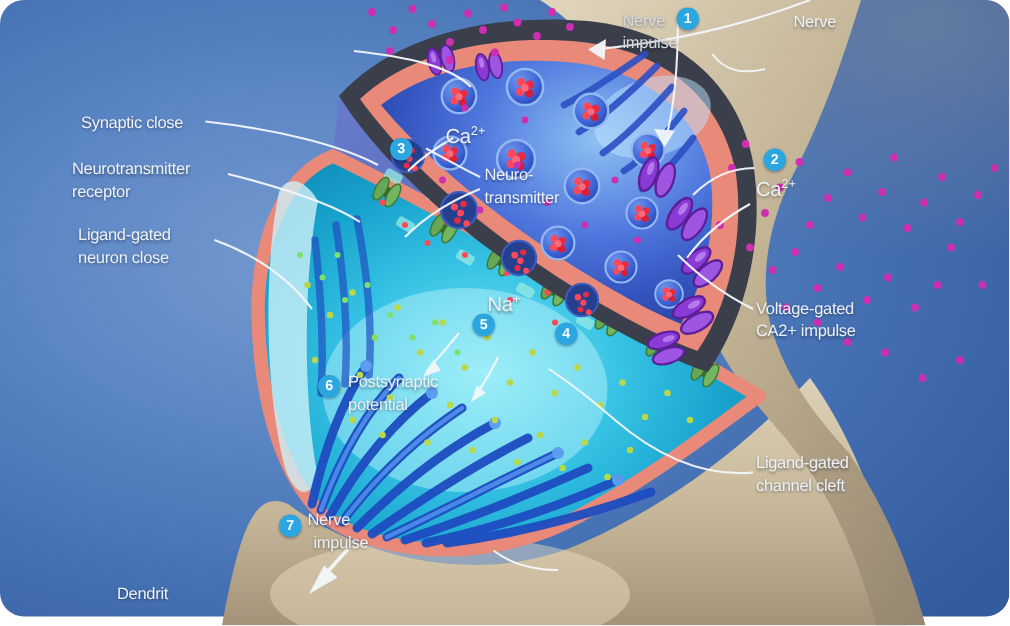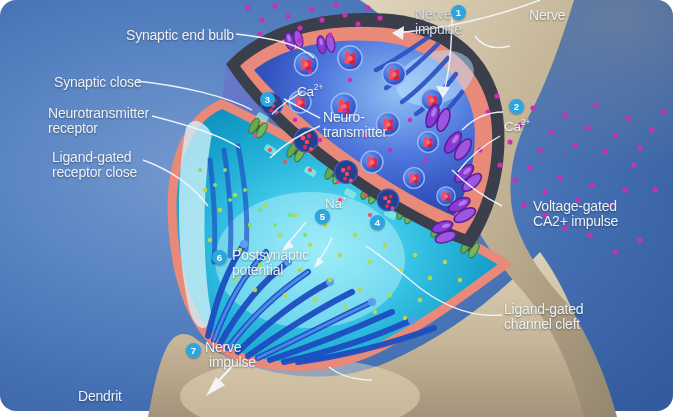--- a/index.html
+++ b/index.html
@@ -1,19 +1,19 @@
 <!DOCTYPE html>
 <html><head>
 <meta charset="utf-8">
 <style>
   html,body{margin:0;padding:0;background:#ffffff;}
   .stage{position:relative;width:673px;height:417px;background:#ffffff;overflow:hidden;
          font-family:"Liberation Sans",sans-serif;}
   svg.scene{position:absolute;left:0;top:0;}
-  .lbl{position:absolute;color:#edf1f5;font-size:14px;line-height:14.5px;letter-spacing:-0.2px;
+  .lbl{position:absolute;color:#edf1f5;font-size:11px;line-height:14.5px;letter-spacing:-0.2px;
        text-shadow:0 1px 2px rgba(8,18,40,.45);white-space:nowrap;}
   .lbl.dim{color:#d7dbe0;}
   .two span{display:block;}
   .lbl sup{font-size:8.5px;letter-spacing:0;}
   .badge{position:absolute;width:15px;height:15px;border-radius:50%;background:#2ba6e0;color:#fff;
          font-size:9.5px;font-weight:bold;display:flex;align-items:center;justify-content:center;
          box-shadow:0 1px 2px rgba(0,10,40,.35);}
 </style>
 </head>
 <body>
@@ -364,21 +364,20 @@
     <g fill="#f4f7fa" stroke="none">
       <polygon points="392,33 404,26 403,40"></polygon>
       <polygon points="443,98 436,86 450,87"></polygon>
       <polygon points="282,251 289,240 294,247"></polygon>
       <polygon points="314,268 318,257 324,262"></polygon>
       <polygon points="206,396 216,377 225,385"></polygon>
     </g>
   </g>
 </svg>
 
-<div class="lbl" style="left:126px;top:28px">Synaptic end bulb</div>
 
 <div class="lbl two dim" style="left:415px;top:7px">
   <span>Nerve</span>
   <span>impulse</span>
 </div>
 
 <div class="lbl" style="left:529px;top:8px">Nerve</div>
 <div class="lbl" style="left:54px;top:75px">Synaptic close</div>
 
 <div class="lbl" style="left:297px;top:80px;font-size:13.5px">
@@ -390,28 +389,28 @@
   <span>transmitter</span>
 </div>
 
 <div class="lbl two" style="left:48px;top:106px">
   <span>Neurotransmitter</span>
   <span>receptor</span>
 </div>
 
 <div class="lbl two" style="left:52px;top:150px">
   <span>Ligand-gated</span>
-  <span>receptor close</span>
+  <span>neuron close</span>
 </div>
 
 <div class="lbl" style="left:504px;top:115px;font-size:13.5px">
   <span>Ca</span><sup>2+</sup>
 </div>
 
-<div class="lbl two" style="left:533px;top:199px">
+<div class="lbl two" style="left:504px;top:199px">
   <span>Voltage-gated</span>
   <span>CA2+ impulse</span>
 </div>
 
 <div class="lbl" style="left:325px;top:192px;font-size:13.5px">
   <span>Na</span><sup>+</sup>
 </div>
 
 <div class="lbl two" style="left:232px;top:248px">
   <span>Postsynaptic</span>

